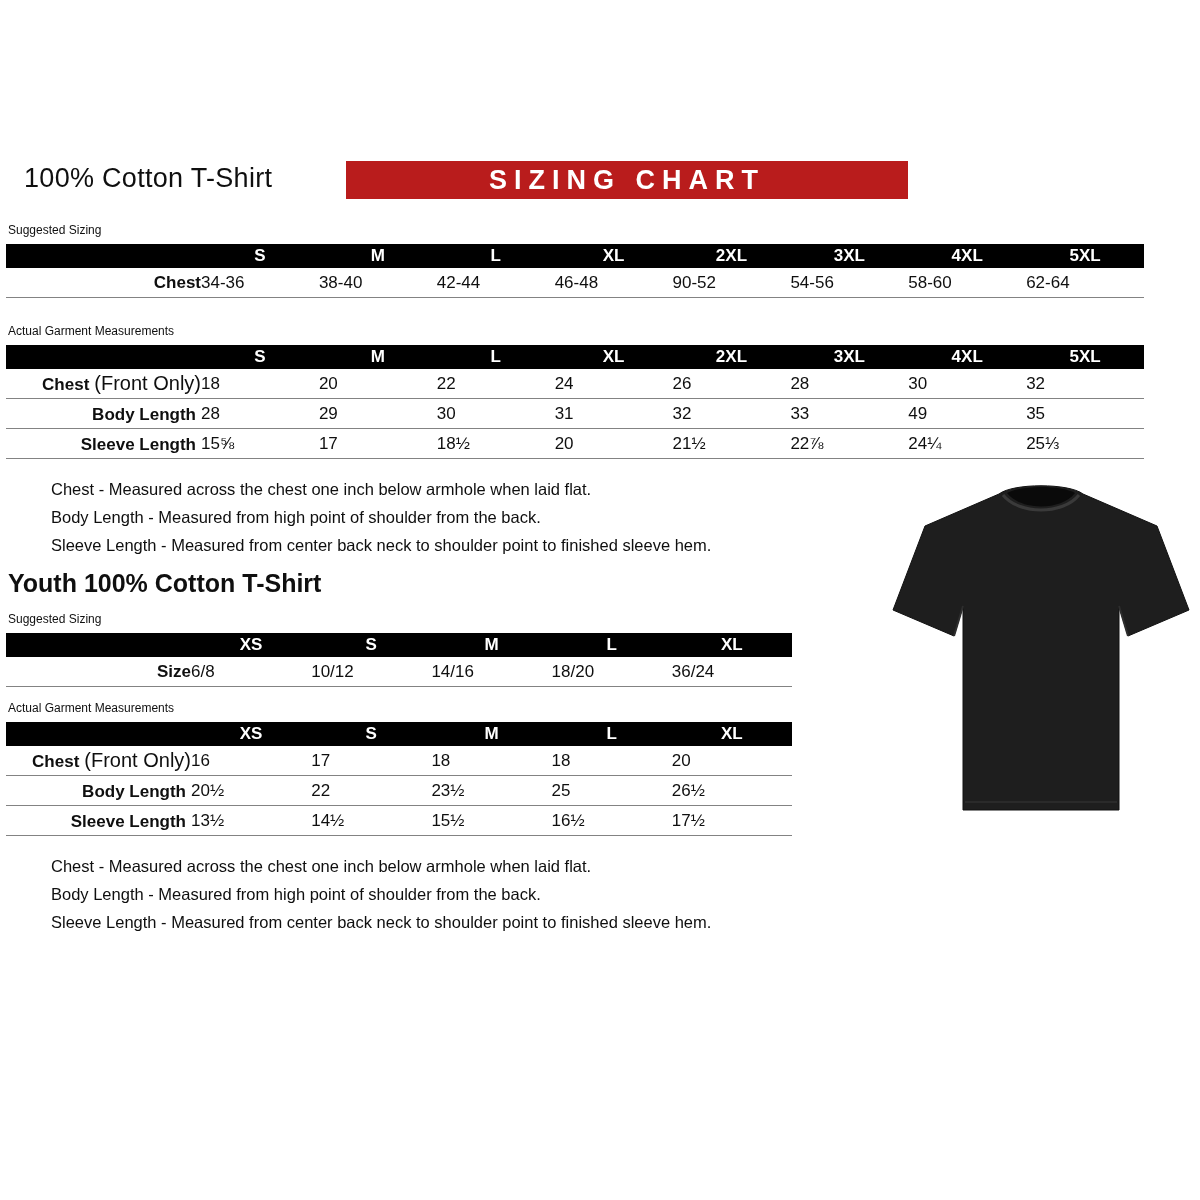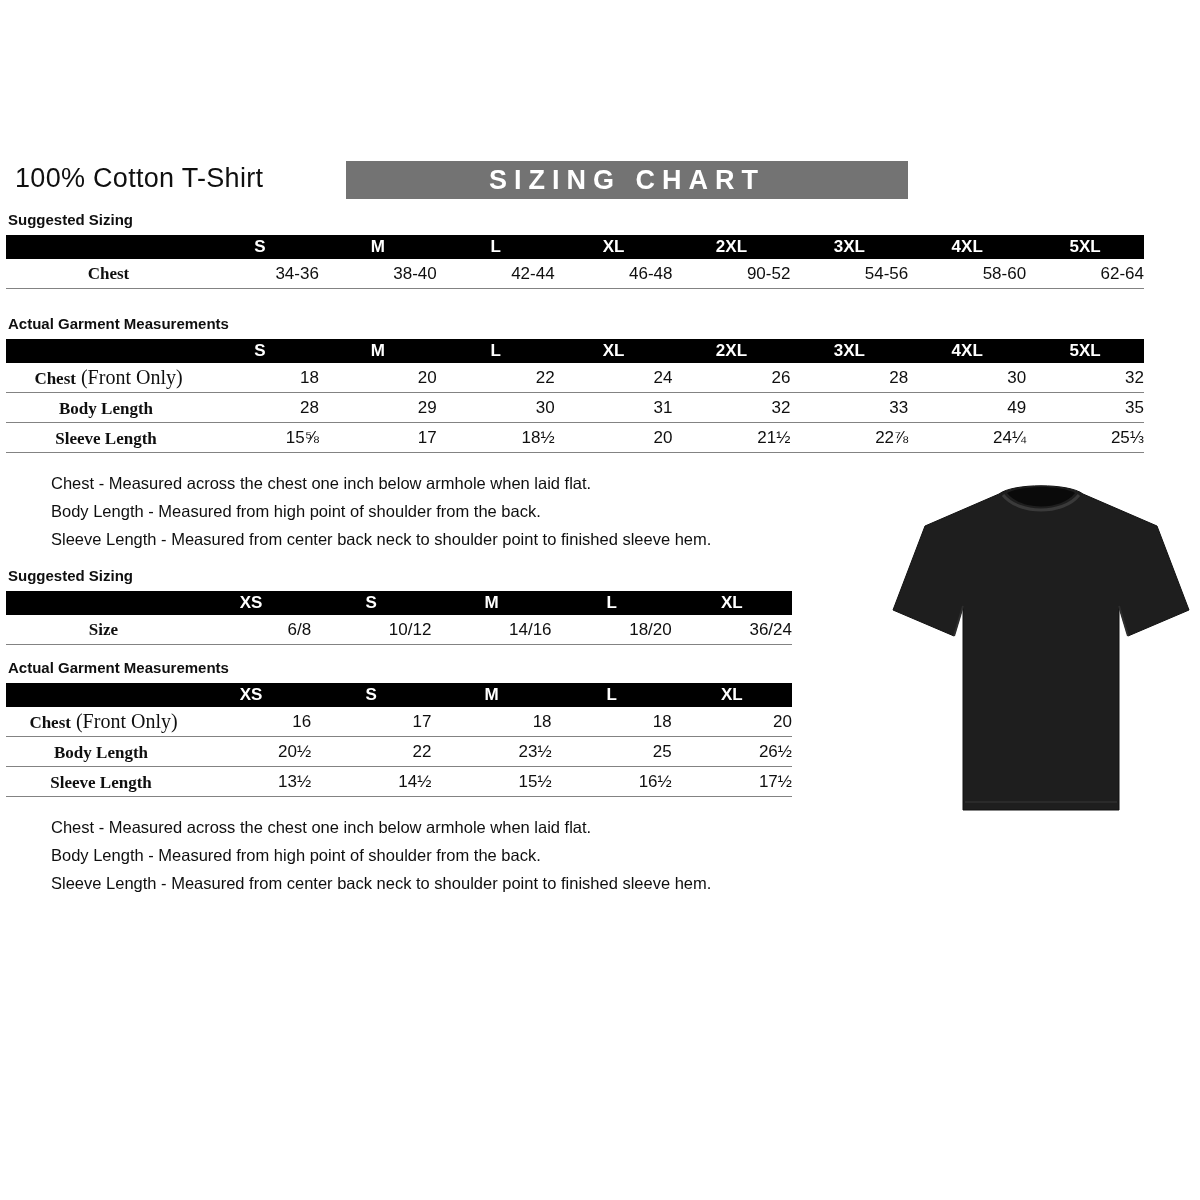--- a/index.html
+++ b/index.html
@@ -5,41 +5,41 @@
   html,body{margin:0;padding:0;}
   body{
     width:1200px;height:1200px;background:#ffffff;position:relative;
     font-family:"Liberation Sans","DejaVu Sans",sans-serif;color:#0f0f0f;
     overflow:hidden;
   }
   .content{padding:163px 0 0 6px;width:1188px;box-sizing:border-box;}
 
   
   .adult-header{position:relative;height:40px;margin-bottom:4px;}
-  .adult-title{margin:0;font-size:27px;font-weight:400;letter-spacing:.3px;position:absolute;left:9px;top:0;}
+  .adult-title{margin:0;font-size:27px;font-weight:400;letter-spacing:.3px;position:absolute;left:18px;top:0;}
   .banner{
-    position:absolute;left:340px;top:-2px;width:562px;height:38px;background:#737373;
+    position:absolute;left:340px;top:-2px;width:562px;height:38px;background:#b91c1c;
     color:#fff;font-weight:700;font-size:27px;letter-spacing:7px;text-align:center;line-height:38px;
   }
 
-  .section-label{font-size:15px;font-weight:700;margin:8px 0 7px 2px;}
+  .section-label{font-size:12px;font-weight:400;margin:20px 0 7px 2px;}
   .section-label.tight{margin-top:26px;}
 
   table{border-collapse:collapse;table-layout:fixed;}
   table.adult{width:1138px;}
   table.youth{width:786px;}
   th{
     background:#000;color:#fff;font-weight:700;font-size:17px;height:24px;
     padding:0;text-align:center;
   }
   td{
-    font-size:17px;text-align:right;height:29px;padding:0;
+    font-size:17px;text-align:left;height:29px;padding:0;
     border-bottom:1px solid #838383;
   }
-  td.rowlabel{text-align:center;padding-left:10px;font-weight:700;font-family:Liberation Serif, serif;}
+  td.rowlabel{text-align:right;padding-left:10px;font-weight:700;}
   .suffix{font-weight:400;margin-left:5px;font-size:20px;}
   .col-label-adult{width:195px;}
   .col-label-youth{width:185px;}
 
   .notes{margin:16px 0 0 6px;}
   .notes .note{font-size:16.5px;line-height:28px;margin-left:39px;}
 
   .youth-title{margin:10px 0 0 2px;font-size:25px;font-weight:700;}
   .youth-block .section-label{margin-top:14px;}
 
@@ -148,20 +148,21 @@
     </tbody>
   </table>
 
   <div class="notes">
     <div class="note">Chest - Measured across the chest one inch below armhole when laid flat.</div>
     <div class="note">Body Length - Measured from high point of shoulder from the back.</div>
     <div class="note">Sleeve Length - Measured from center back neck to shoulder point to finished sleeve hem.</div>
   </div>
 
   <div class="youth-block">
+    <h2 class="youth-title">Youth 100% Cotton T-Shirt</h2>
 
     <div class="section-label">Suggested Sizing</div>
 
     <table class="youth">
       <colgroup>
           <col class="col-label-youth">
           <col span="5">
         </colgroup>
       <thead>
         <tr>

